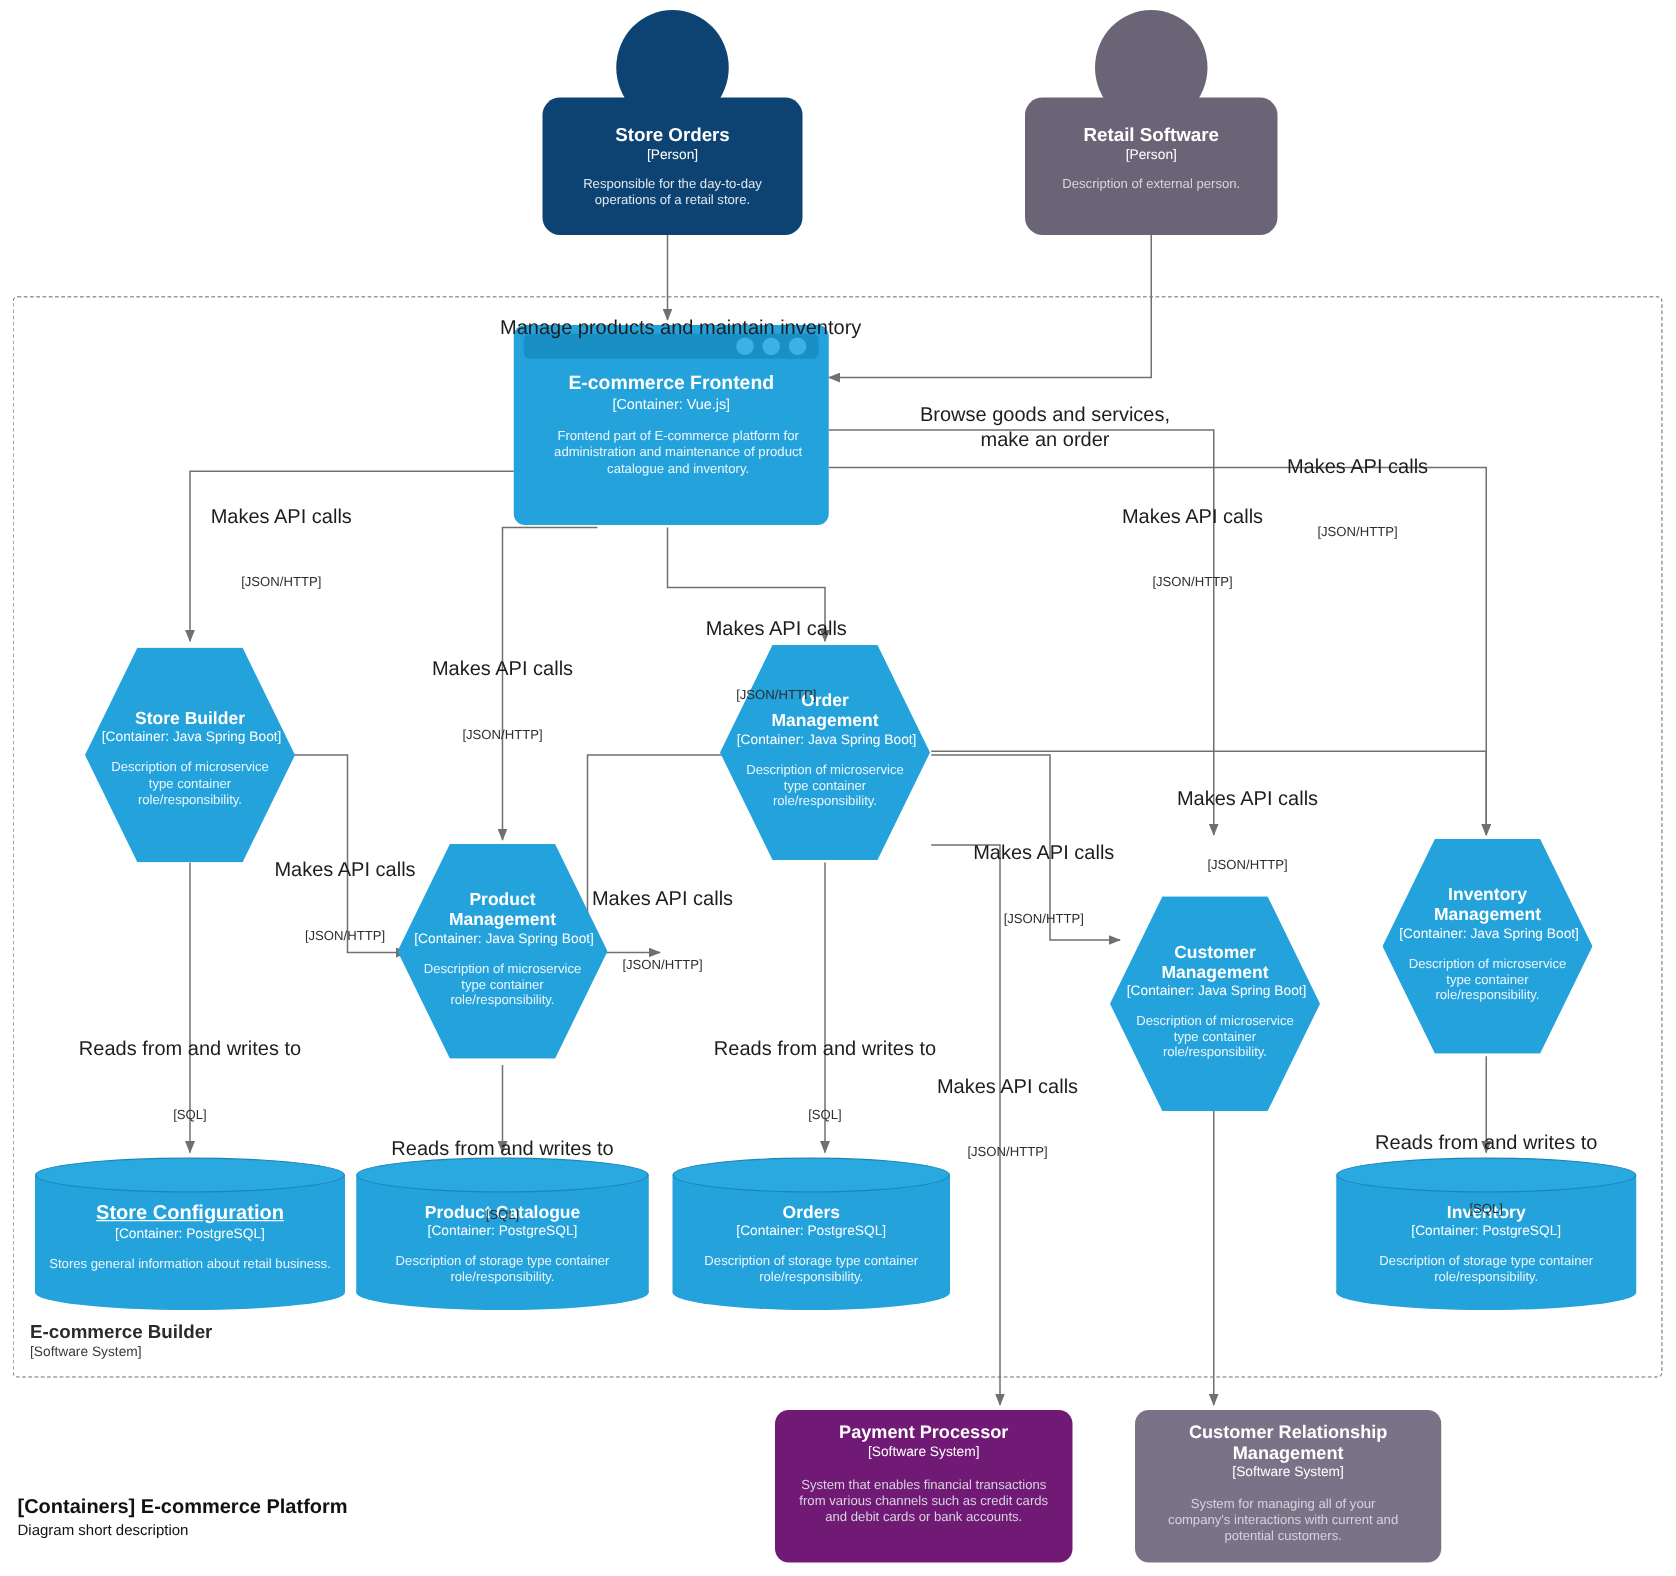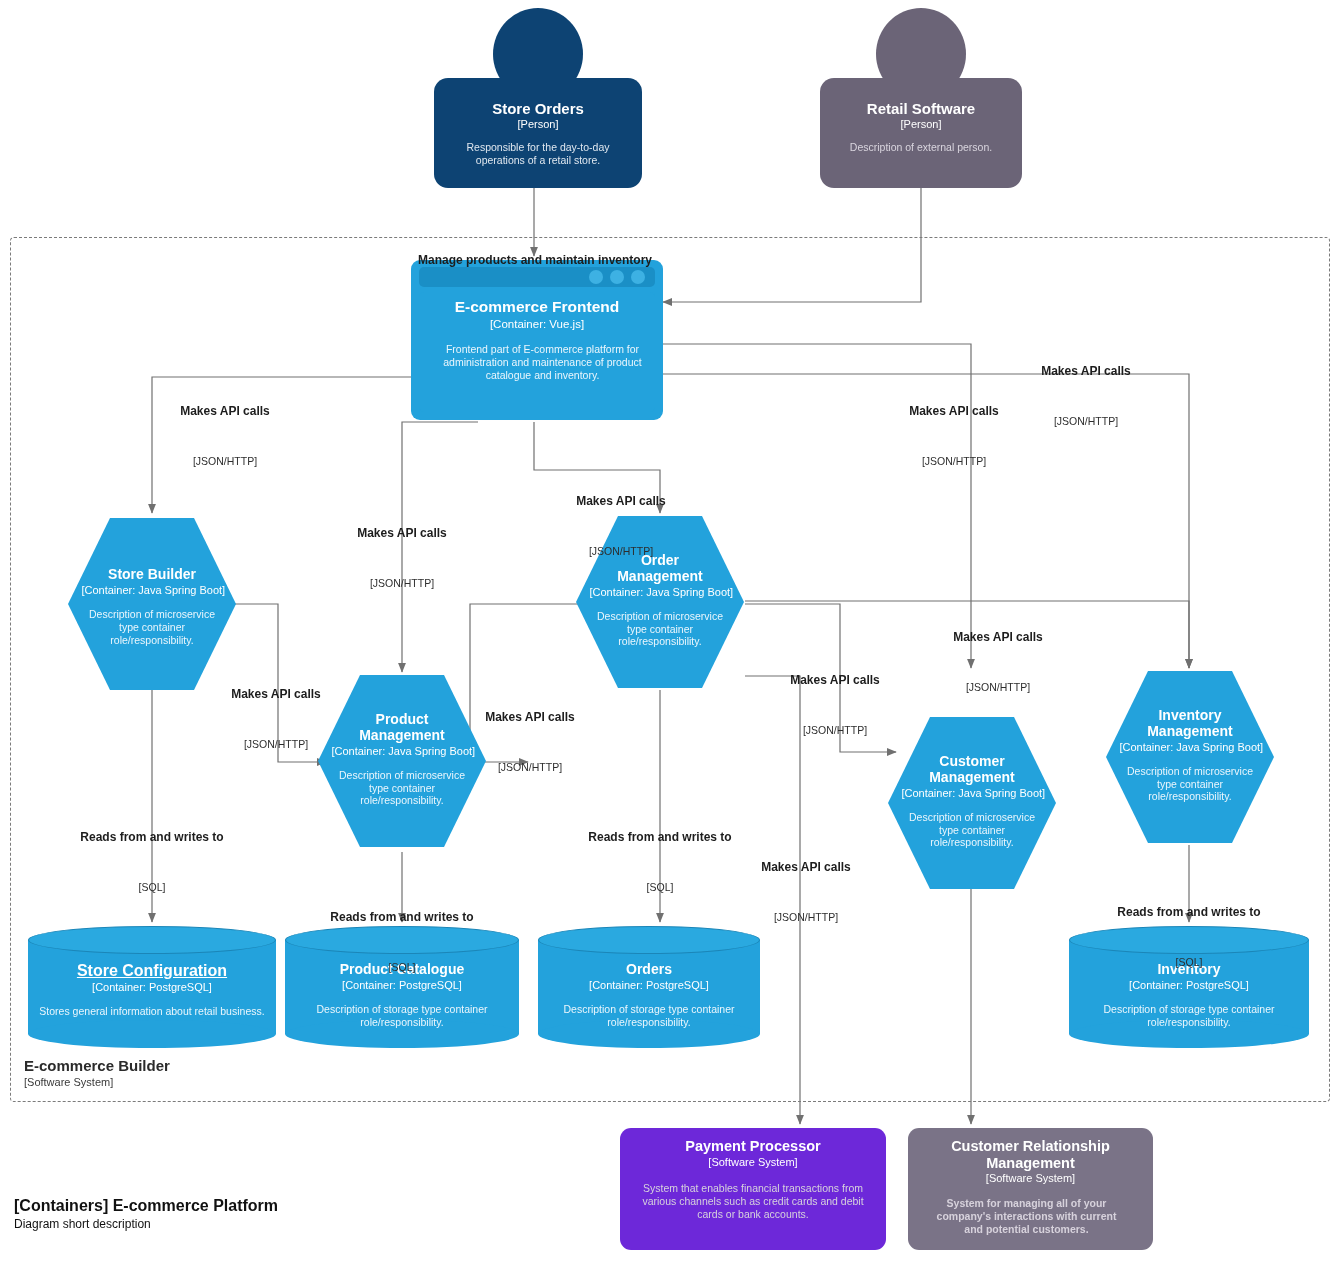--- a/index.html
+++ b/index.html
@@ -45,21 +45,21 @@
   .boundary{position:absolute;border:1.5px dashed #7b7b7b;border-radius:4px;background:transparent;}
   .boundary-label{position:absolute;color:#2b2b2b;text-align:left;}
   .boundary-label .bl-name{font-size:15px;font-weight:bold;line-height:1.25;}
   .boundary-label .bl-type{font-size:11px;font-weight:normal;color:#3a3a3a;line-height:1.25;}
 
   .diagram-title{position:absolute;left:14px;top:1196px;color:#111;text-align:left;}
   .diagram-title .dt-main{font-size:16px;font-weight:bold;line-height:1.3;}
   .diagram-title .dt-sub{font-size:12px;font-weight:normal;line-height:1.3;}
 
   .elabel{position:absolute;text-align:center;color:#1d1d1d;white-space:pre;}
-  .elabel .el-t{font-size:12px;font-weight:bold;line-height:1.25;}
+  .elabel .el-t{font-size:16px;font-weight:normal;line-height:1.25;}
   .elabel .el-tech{font-size:10.5px;font-weight:normal;color:#2d2d2d;line-height:1.25;}
 </style>
 </head>
 <body>
 
 <div id="stage">
 
   <svg id="edges" viewBox="0 0 1341 1261">
     <defs>
       <marker id="ah" markerWidth="10" markerHeight="8" refX="9.2" refY="4" orient="auto" markerUnits="userSpaceOnUse">
@@ -229,41 +229,45 @@
     <div class="body" style="background:#23A2DC;"></div>
     <div class="bot" style="background:#23A2DC;"></div>
     <div class="top" style="background:#2aa9e0;"></div>
     <div class="txt" style="top:36px;">
       <div class="n-title" style="font-size:14px;">Inventory</div>
       <div class="n-tech" style="font-size:11px;margin-top:1px;">[Container: PostgreSQL]</div>
       <div class="n-desc" style="font-size:10.5px;margin:11px 14px 0 14px;color:#eaf6fd;">Description of storage type container role/responsibility.</div>
     </div>
   </div>
 
-  <div class="node syst" style="left:620px;top:1128px;width:266px;height:122px;background:#6d28d9;">
+  <div class="node syst" style="left:620px;top:1128px;width:238px;height:122px;background:#701a75;">
     <div class="txt">
       <div class="n-title" style="font-size:14.5px;">Payment Processor</div>
       <div class="n-tech" style="font-size:11px;margin-top:1px;">[Software System]</div>
       <div class="n-desc" style="font-size:10.5px;margin:14px 6px 0 6px;color:#d7d2dc;">System that enables financial transactions from various channels such as credit cards and debit cards or bank accounts.</div>
     </div>
   </div>
 
   <div class="node syst" style="left:908px;top:1128px;width:245px;height:122px;background:#7A7387;">
     <div class="txt">
       <div class="n-title" style="font-size:14.5px;white-space:pre-line;">Customer Relationship
 Management</div>
       <div class="n-tech" style="font-size:11px;margin-top:1px;">[Software System]</div>
-      <div class="n-desc" style="font-size:10.5px;margin:12px 20px 0 12px;color:#d7d2dc;font-weight:bold;">System for managing all of your company's interactions with current and potential customers.</div>
+      <div class="n-desc" style="font-size:10.5px;margin:12px 20px 0 12px;color:#d7d2dc;">System for managing all of your company's interactions with current and potential customers.</div>
     </div>
   </div>
 
   <div class="elabel" style="left:400px;top:217px;width:270px;">
     <div class="el-t">Manage products and maintain inventory</div>
   </div>
 
+  <div class="elabel" style="left:706px;top:287px;width:260px;">
+    <div class="el-t">Browse goods and services,
+make an order</div>
+  </div>
 
   <div class="elabel" style="left:135px;top:368px;width:180px;">
     <div class="el-t">Makes API calls</div>
     <div class="el-tech">[JSON/HTTP]</div>
   </div>
 
   <div class="elabel" style="left:312px;top:490px;width:180px;">
     <div class="el-t">Makes API calls</div>
     <div class="el-tech">[JSON/HTTP]</div>
   </div>

